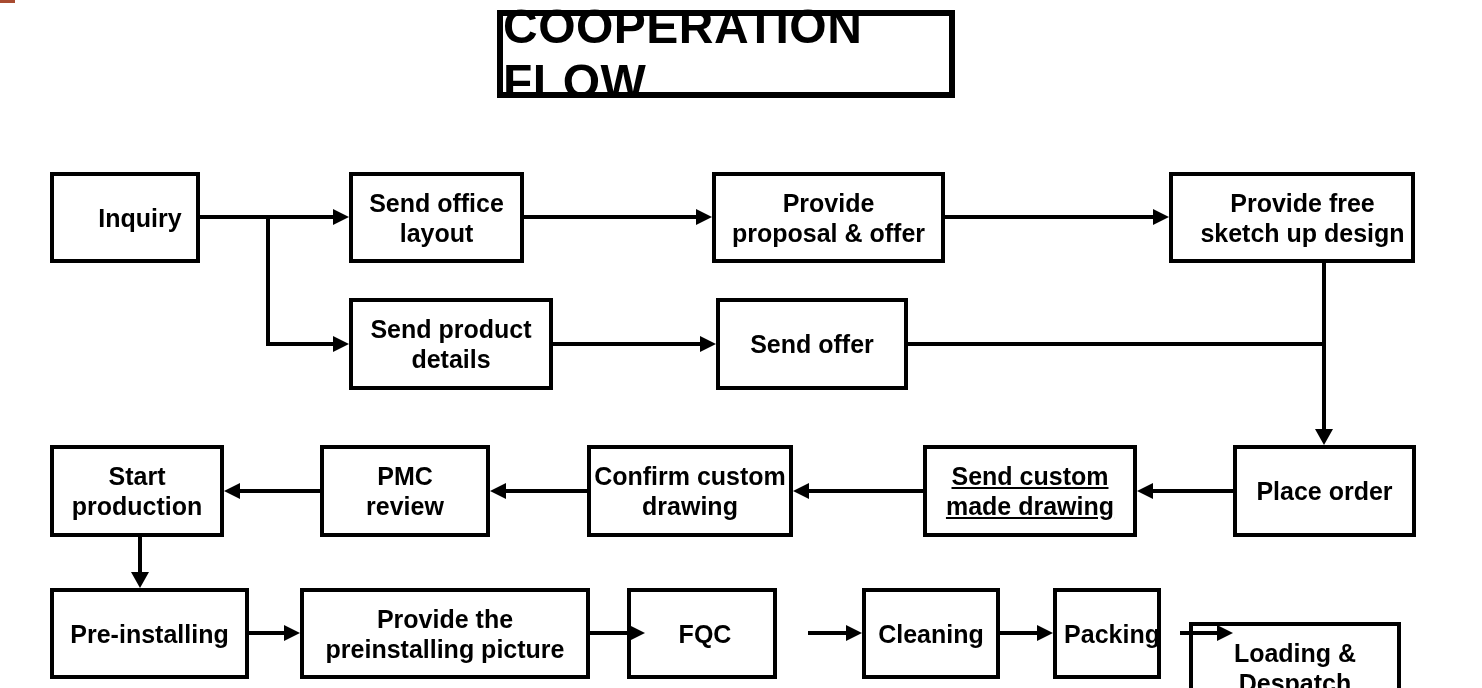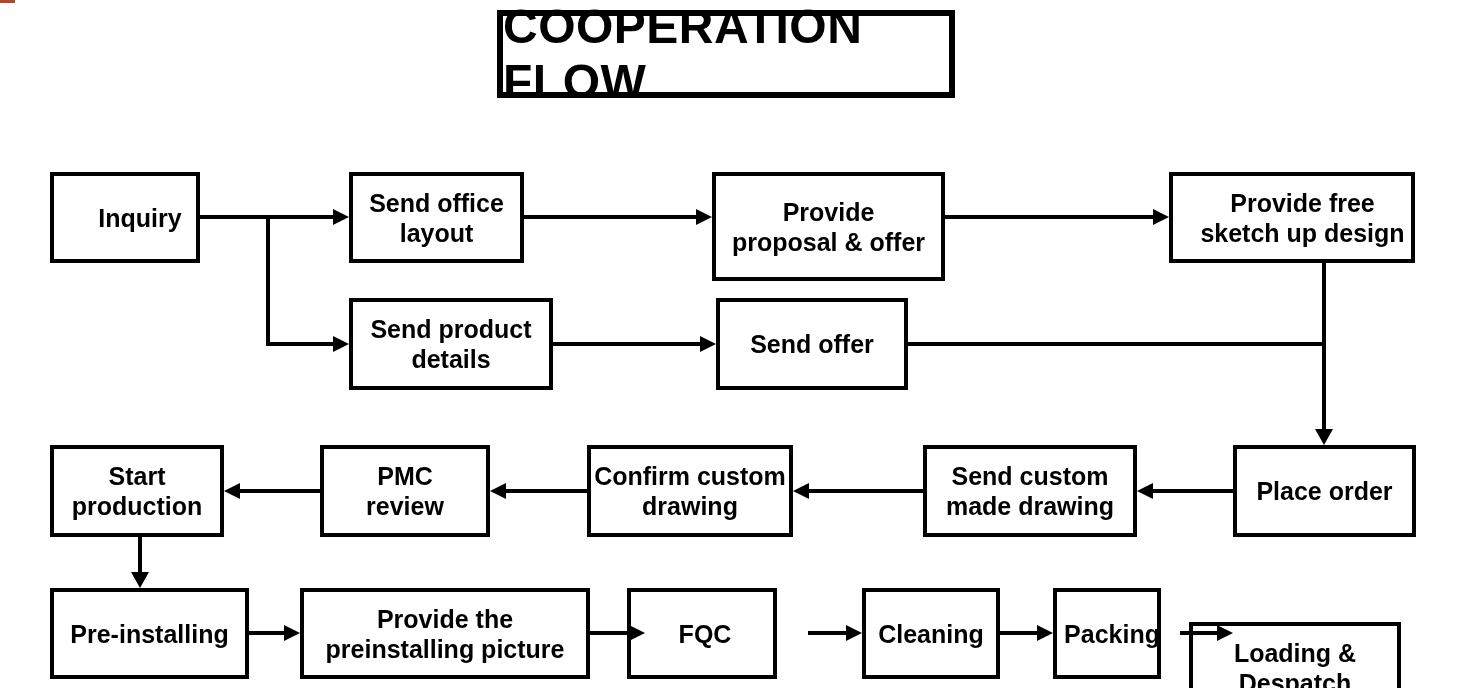--- a/index.html
+++ b/index.html
@@ -73,36 +73,36 @@
 
 <div class="canvas">
 
   <div class="accent-bar" style="background:#a84b31"></div>
 
   <div class="title-box">COOPERATION FLOW</div>
 
   <div class="node" style="left:50px;  top:172px; width:150px; height:91px;padding-left:32px;">Inquiry</div>
   <div class="node" style="left:349px; top:172px; width:175px; height:91px;">Send office
 layout</div>
-  <div class="node" style="left:712px; top:172px; width:233px; height:109px;">Provide
+  <div class="node" style="left:712px; top:172px; width:233px; height:91px;">Provide
 proposal &amp; offer</div>
   <div class="node" style="left:1169px;top:172px; width:246px; height:91px;padding-left:23px;">Provide free
 sketch up design</div>
 
   <div class="node" style="left:349px; top:298px; width:204px; height:92px;">Send product
 details</div>
   <div class="node" style="left:716px; top:298px; width:192px; height:92px;">Send offer</div>
 
   <div class="node" style="left:50px;  top:445px; width:174px; height:92px;">Start
 production</div>
   <div class="node" style="left:320px; top:445px; width:170px; height:92px;">PMC
 review</div>
   <div class="node" style="left:587px; top:445px; width:206px; height:92px;">Confirm custom
 drawing</div>
-  <div class="node" style="left:923px; top:445px; width:214px; height:92px;">Send custom
+  <div class="node" style="left:923px; top:445px; width:214px; height:92px;text-decoration:underline;">Send custom
 made drawing</div>
   <div class="node" style="left:1233px;top:445px; width:183px; height:92px;">Place order</div>
 
   <div class="node" style="left:50px;  top:588px; width:199px; height:91px;">Pre-installing</div>
   <div class="node" style="left:300px; top:588px; width:290px; height:91px;">Provide the
 preinstalling picture</div>
   <div class="node" style="left:627px; top:588px; width:150px; height:91px;padding-left:8px;">FQC</div>
   <div class="node" style="left:862px; top:588px; width:138px; height:91px;">Cleaning</div>
   <div class="node" style="left:1053px;top:588px; width:108px; height:91px;padding-left:12px;">Packing</div>
   <div class="node" style="left:1189px;top:588px; width:212px; height:91px;margin-top:34px;">Loading &amp;

